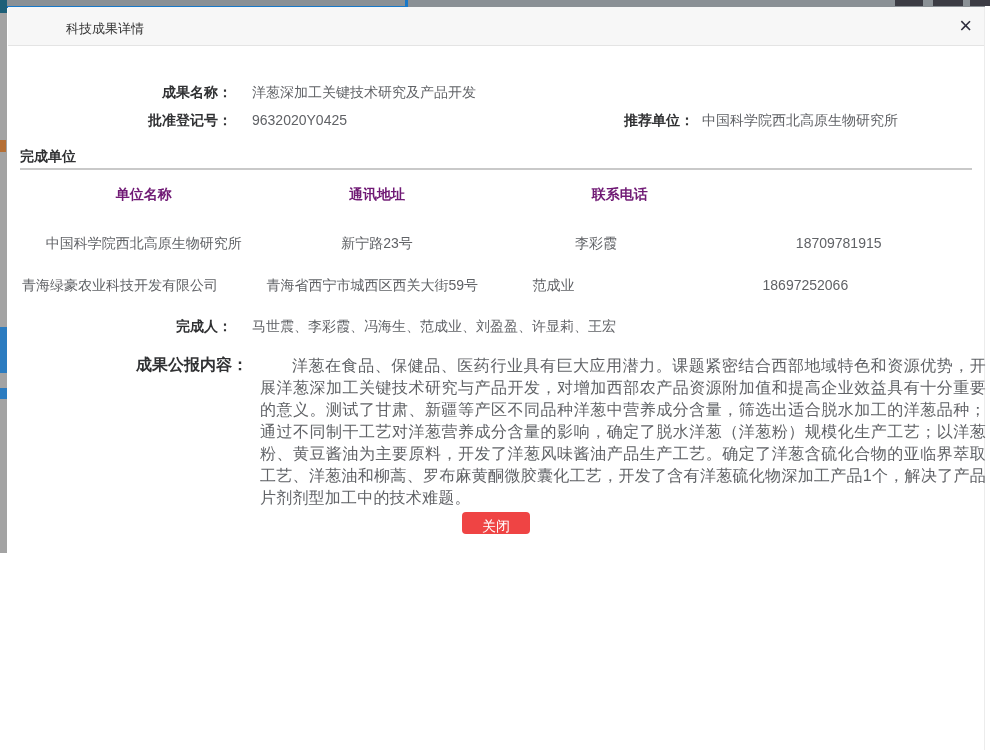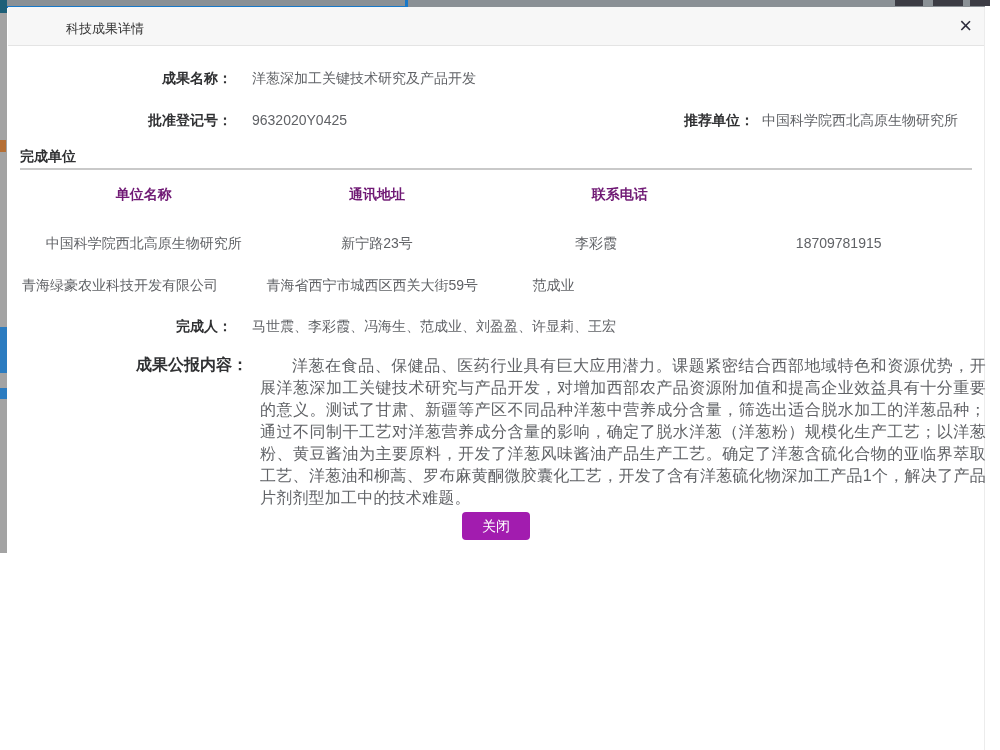--- a/index.html
+++ b/index.html
@@ -24,23 +24,23 @@
   .dlg-header{position:absolute;left:0;top:0;width:100%;height:39px;background:#f7f7f7;
               border-bottom:1px solid #e4e4e4;box-sizing:border-box;}
   .dlg-title{position:absolute;left:14px;top:13px;font-size:13px;color:#333;margin-left:44px;}
   .dlg-close{position:absolute;right:12px;top:6px;font-size:22px;line-height:26px;
              color:#2e2e3e;cursor:pointer;font-weight:400;}
 
   .row{position:absolute;left:0;width:100%;display:flex;line-height:20px;font-size:14px;}
   .lbl{width:224px;text-align:right;font-weight:bold;color:#303133;flex:0 0 auto;}
   .val{margin-left:20px;color:#606266;}
 
-  .row-name{top:61px;}
+  .row-name{top:75px;}
   .row-reg{top:103px;}
-  .pair2{position:absolute;left:676px;top:0;display:flex;}
+  .pair2{position:absolute;left:616px;top:0;display:flex;}
   .pair2 .lbl2{font-weight:bold;color:#303133;}
   .pair2 .val2{margin-left:8px;color:#606266;}
 
   .sec-title{position:absolute;left:12px;top:141px;font-size:14px;font-weight:bold;color:#303133;}
   .sec-line{position:absolute;left:12px;top:161px;width:952px;height:2px;background:#c9c9c9;}
 
   .tbl-row{position:absolute;left:12px;width:952px;display:flex;font-size:14px;line-height:22px;}
   .tbl-head{top:176px;font-weight:bold;color:#701a75;}
   .trow1{top:225px;color:#606266;}
   .trow2{top:267px;color:#606266;}
@@ -51,22 +51,22 @@
   .r2c1{width:21%;} .r2c2{width:32%;} .r2c3{width:13%;text-align:left;padding-left:8px;box-sizing:border-box;}
   .r2c4{width:33%;}
 
   .row-people{top:309px;}
 
   .row-report{top:348px;display:flex;position:absolute;left:16px;width:100%;font-size:16px;}
   .report-text{width:726px;margin-left:12px;color:#606266;line-height:22px;
                text-align:justify;text-indent:2em;letter-spacing:0.2px;}
 
   .btn-row{position:absolute;left:0;top:505px;width:100%;display:flex;justify-content:center;}
-  .close-btn{background:#a21caf;color:#fff;font-size:14px;border:none;border-radius:4px;
-             padding:5px 20px;height:28px;line-height:19px;cursor:pointer;
+  .close-btn{background:#ef4444;color:#fff;font-size:14px;border:none;border-radius:4px;
+             padding:5px 20px;height:22px;line-height:19px;cursor:pointer;
              font-family:"Liberation Sans","DejaVu Sans",sans-serif;}
 </style>
 </head>
 <body>
 
 <div id="stage">
 
   <div class="topbar"></div>
   <div class="topbar-blue"></div>
   <div class="topbar-tick"></div>
@@ -113,20 +113,21 @@
       <span class="cell cw1">中国科学院西北高原生物研究所</span>
       <span class="cell cw2">新宁路23号</span>
       <span class="cell cw3">李彩霞</span>
       <span class="cell cw4">18709781915</span>
     </div>
 
     <div class="tbl-row trow2">
       <span class="cell r2c1">青海绿豪农业科技开发有限公司</span>
       <span class="cell r2c2">青海省西宁市城西区西关大街59号</span>
       <span class="cell r2c3">范成业</span>
+      <span class="cell r2c4">18697252066</span>
     </div>
 
     <div class="row row-people">
       <span class="lbl">完成人：</span>
       <span class="val">马世震、李彩霞、冯海生、范成业、刘盈盈、许显莉、王宏</span>
     </div>
 
     <div class="row-report">
       <span class="lbl">成果公报内容：</span>
       <div class="report-text">洋葱在食品、保健品、医药行业具有巨大应用潜力。课题紧密结合西部地域特色和资源优势，开展洋葱深加工关键技术研究与产品开发，对增加西部农产品资源附加值和提高企业效益具有十分重要的意义。测试了甘肃、新疆等产区不同品种洋葱中营养成分含量，筛选出适合脱水加工的洋葱品种；通过不同制干工艺对洋葱营养成分含量的影响，确定了脱水洋葱（洋葱粉）规模化生产工艺；以洋葱粉、黄豆酱油为主要原料，开发了洋葱风味酱油产品生产工艺。确定了洋葱含硫化合物的亚临界萃取工艺、洋葱油和柳蒿、罗布麻黄酮微胶囊化工艺，开发了含有洋葱硫化物深加工产品1个，解决了产品片剂剂型加工中的技术难题。</div>

